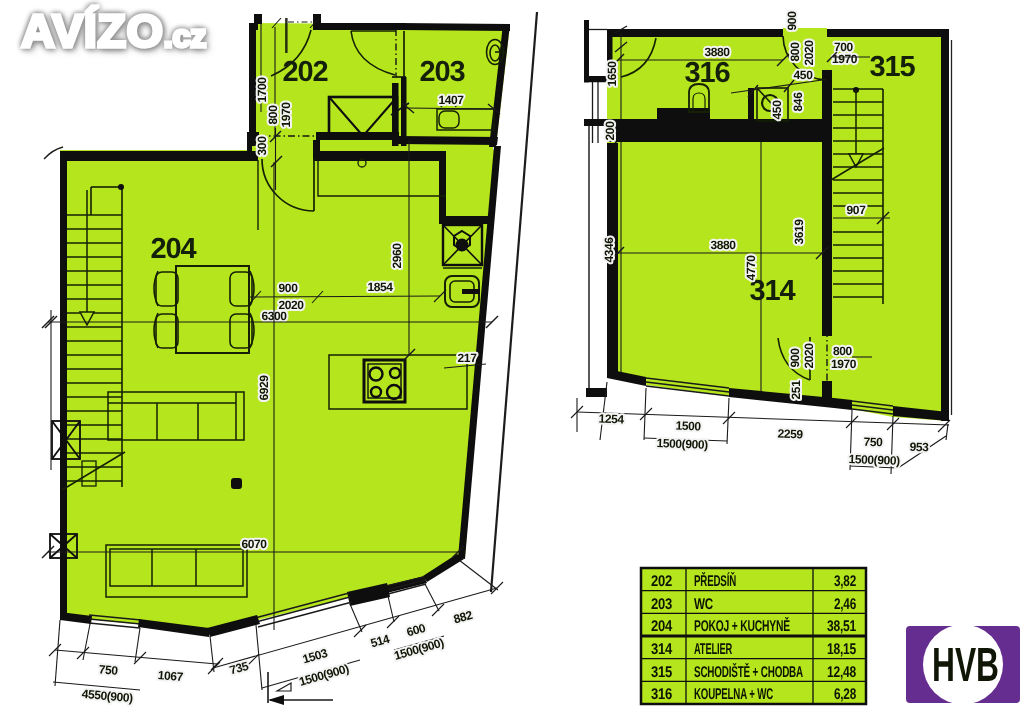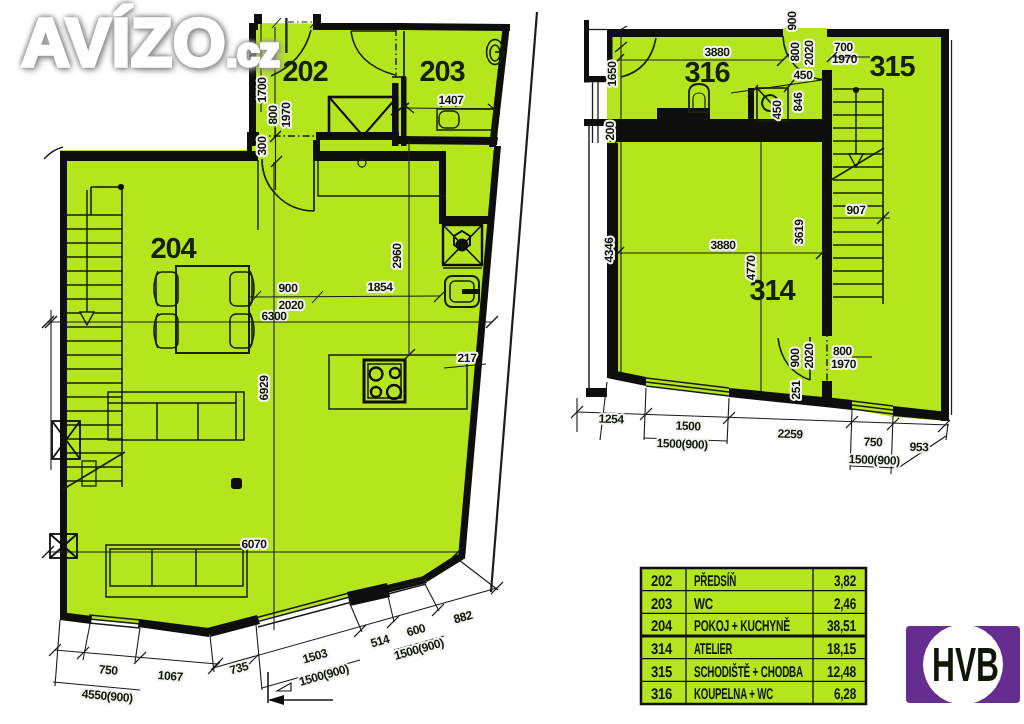--- a/index.html
+++ b/index.html
@@ -8,21 +8,21 @@
 .dim{font-size:12px;font-weight:bold;letter-spacing:-0.4px;fill:#101605;paint-order:stroke;stroke:#f3f3f3;stroke-width:4px;stroke-linejoin:round}
 .rm{font-size:29px;font-weight:bold;letter-spacing:-1.2px;fill:#15200a}
 .tbl{font-size:15.5px;font-weight:bold;letter-spacing:-0.3px;fill:#0d1403}
 </style>
 </head>
 <body>
 
 <div style="position:absolute;left:21px;top:3px;z-index:5;font-family:'Liberation Sans',sans-serif;font-weight:bold;color:#fff;white-space:nowrap;
 -webkit-text-stroke:3.5px #fff;
 text-shadow:0 0 3px #7a7a7a, 0 0 7px #999, 2px 2px 5px #8a8a8a, 3px 3px 8px #9a9a9a, -2px -2px 5px #a5a5a5, 2px -2px 5px #aaa, -2px 2px 5px #aaa;">
-<span style="font-size:68px;letter-spacing:0.5px;">AVÍZO</span><span style="font-size:40px;letter-spacing:0;">.cz</span>
+<span style="font-size:47px;letter-spacing:0.5px;">AVÍZO</span><span style="font-size:32px;letter-spacing:0;">.cz</span>
 </div>
 <svg width="1024" height="724" viewBox="0 0 1024 724" style="position:absolute;left:0;top:0">
 <rect x="0" y="0" width="1024" height="724" fill="#ffffff"></rect>
 
 <g id="leftplan" stroke-linecap="butt">
 
 <polygon points="250,23 510,25 496,146 250,146" fill="#b5e61d"></polygon>
 
 <polygon points="60,150 496,150 465,557 424,579 210,632 60,616" fill="#b5e61d"></polygon>
 

